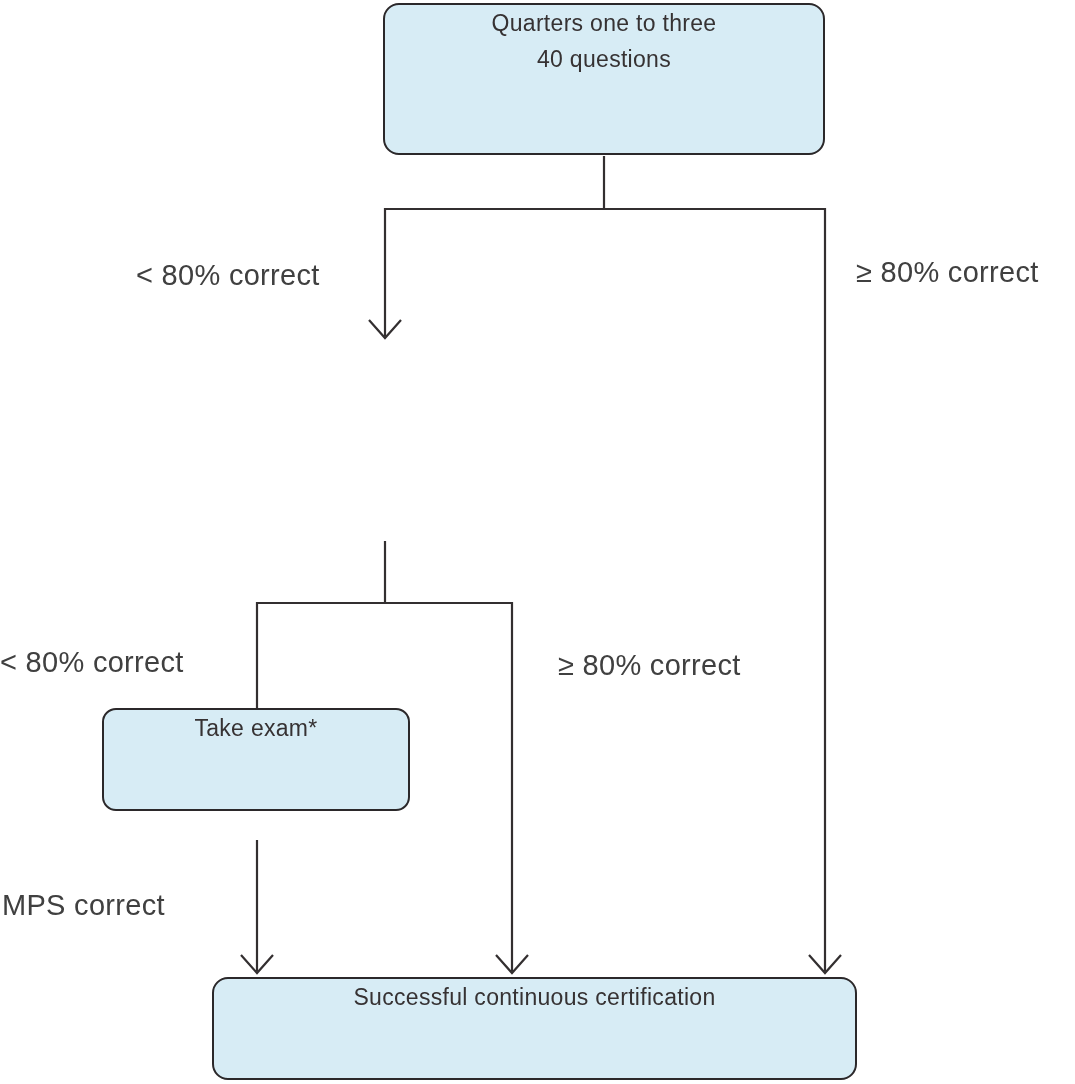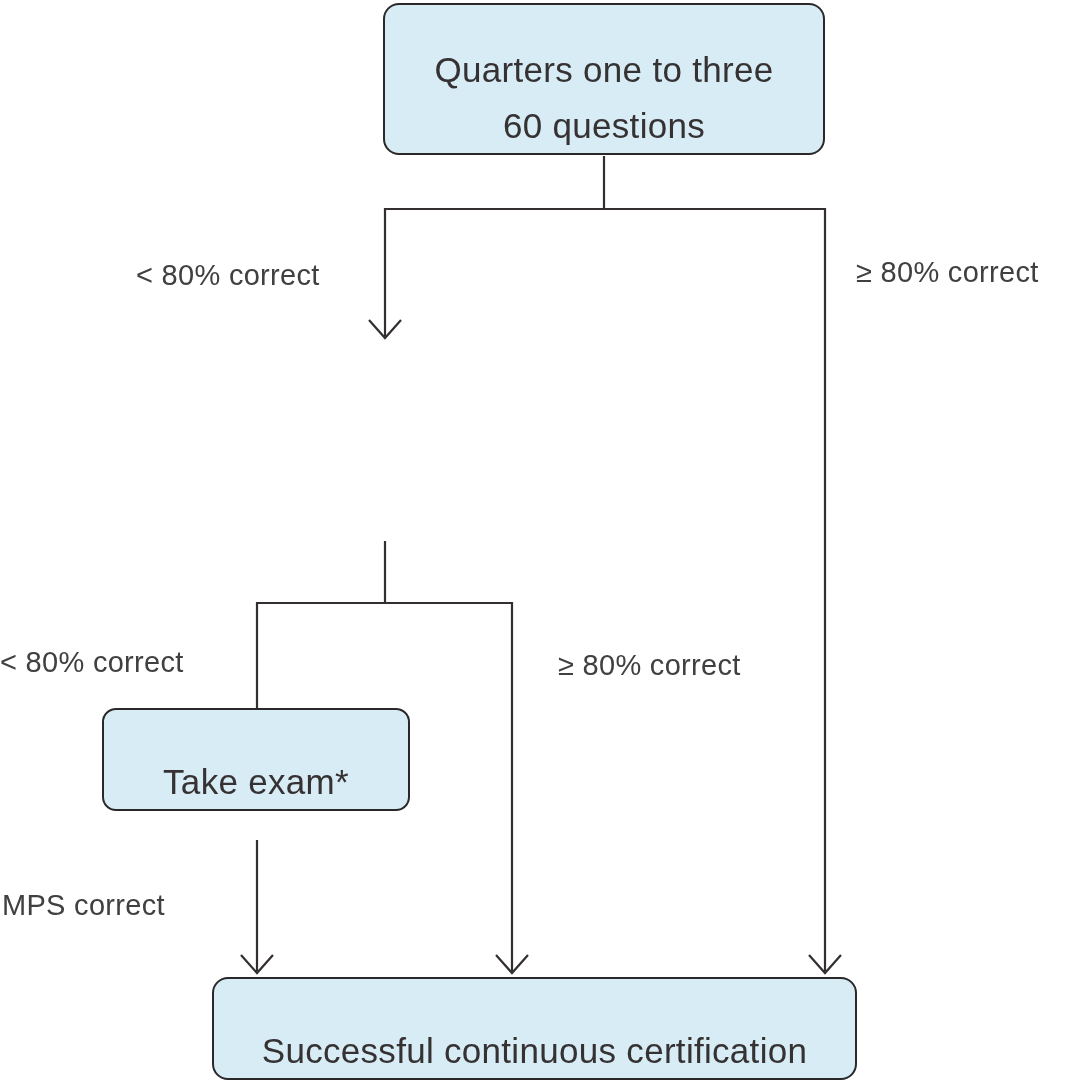--- a/index.html
+++ b/index.html
@@ -23,25 +23,25 @@
     height: 1084px;
   }
   .node {
     position: absolute;
     box-sizing: border-box;
     background: #d7ecf5;
     border: 2.5px solid #2b282a;
     border-radius: 16px;
     display: flex;
     flex-direction: column;
-    justify-content: flex-end;
+    justify-content: flex-start;
     align-items: center;
     text-align: center;
     color: #363233;
-    font-size: 35px;
+    font-size: 23px;
     line-height: 1.58;
     letter-spacing: 0.3px;
   }
   .node-top      { left: 383px; top: 3px;   width: 442px; height: 152px; }
   .node-q4       { left: 163px; top: 340px; width: 444px; height: 200px; }
   .node-exam     { left: 102px; top: 708px; width: 308px; height: 103px; border-radius: 14px; }
   .node-cert     { left: 212px; top: 977px; width: 645px; height: 103px; }
   .node span { display: block; }
   .edge-label {
     position: absolute;
@@ -84,21 +84,21 @@
 
     <path d="M369,320 L385,338 L401,320"></path>
     <path d="M241,716 L257,734 L273,716"></path>
     <path d="M241,955 L257,973 L273,955"></path>
     <path d="M496,955 L512,973 L528,955"></path>
     <path d="M809,955 L825,973 L841,955"></path>
   </svg>
 
   <div class="node node-top">
     <span>Quarters one to three</span>
-    <span>60 questions</span>
+    <span>40 questions</span>
   </div>
 
 
   <div class="node node-exam">
     <span>Take exam*</span>
   </div>
 
   <div class="node node-cert">
     <span>Successful continuous certification</span>
   </div>

